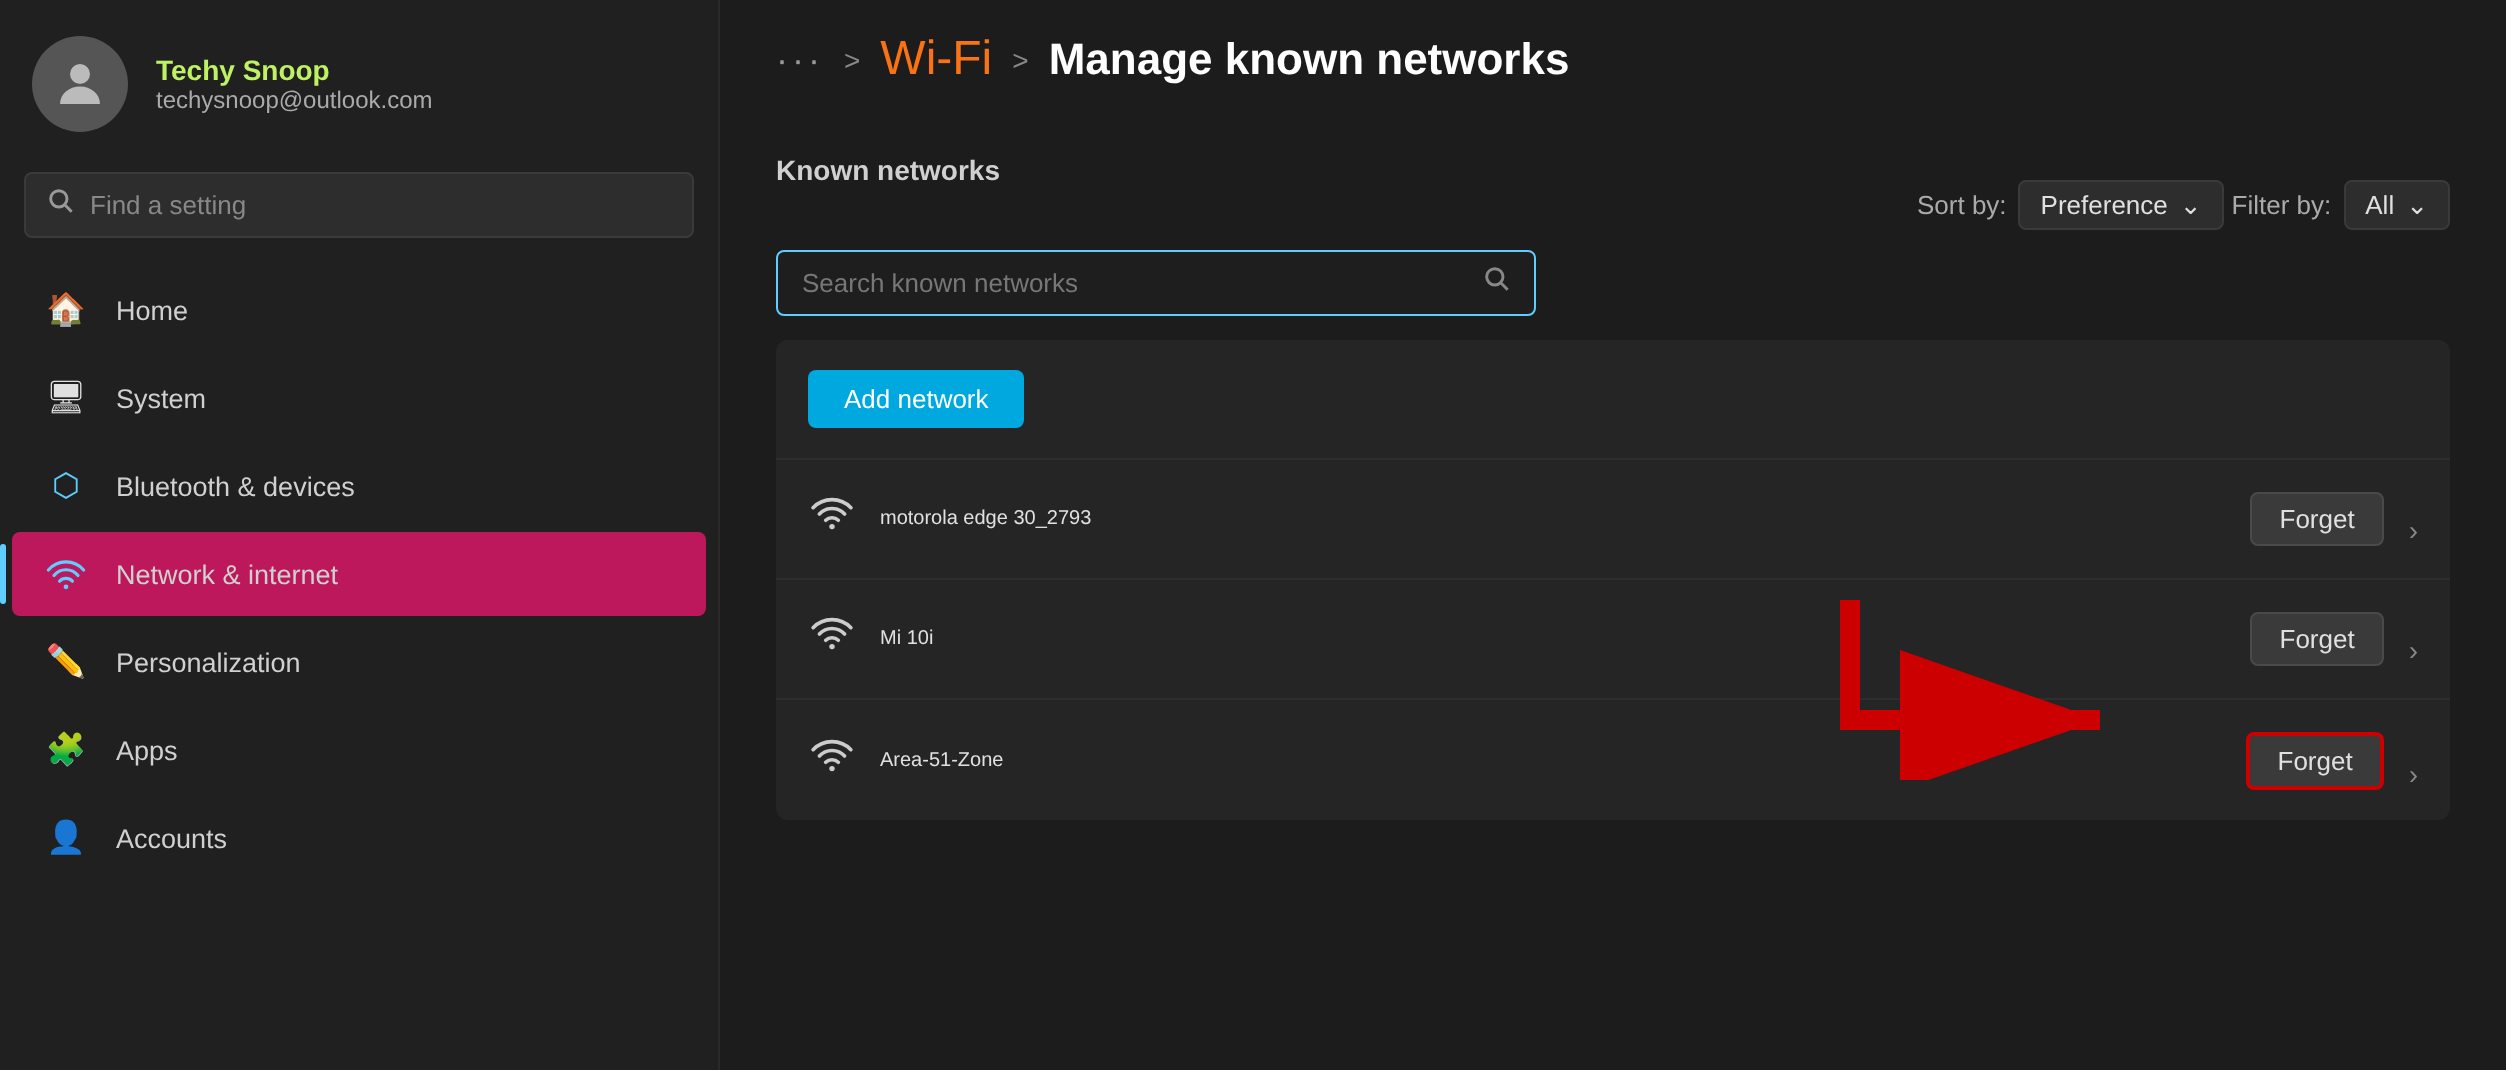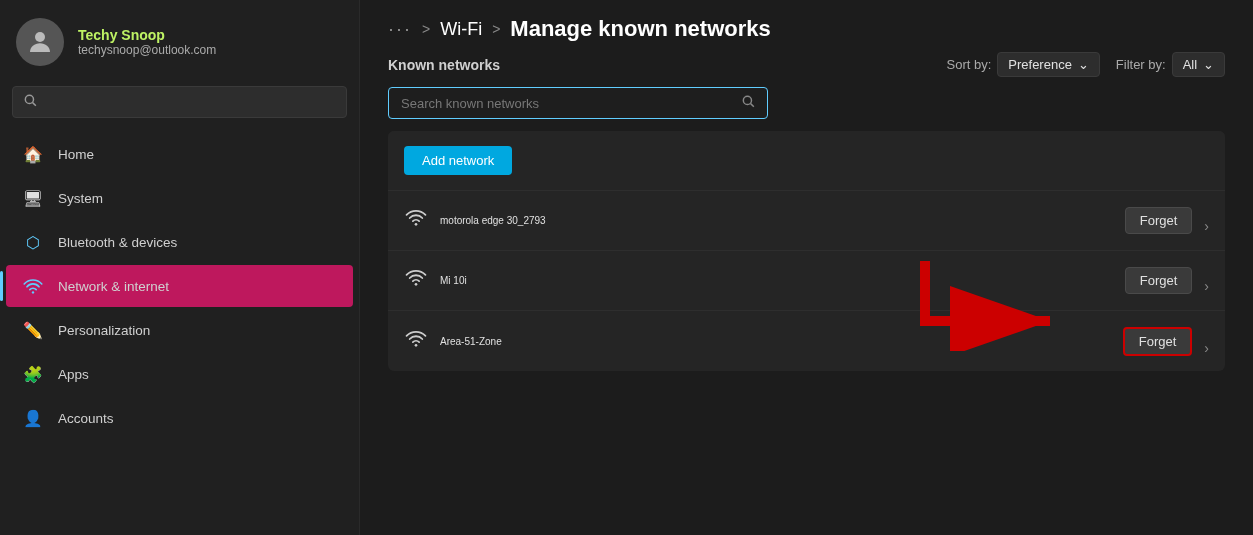--- a/index.html
+++ b/index.html
@@ -168,23 +168,23 @@
       letter-spacing: 2px;
     }
 
     .breadcrumb-sep {
       color: #888;
       font-size: 14px;
       margin: 0 2px;
     }
 
     .breadcrumb-wifi {
-      font-size: 18px;
+      font-size: 24px;
       font-weight: 400;
-      color: #ffffff;
+      color: #f97316;
     }
 
     .breadcrumb-title {
       font-size: 22px;
       font-weight: 600;
       color: #ffffff;
     }
 
     .content-area {
       padding: 0 28px 16px 28px;
@@ -201,21 +201,22 @@
 
     .known-networks-label {
       font-size: 14px;
       font-weight: 600;
       color: #d0d0d0;
     }
 
     .sort-filter-row {
       display: flex;
       align-items: center;
-      gap: 16px;
+      gap: 4px;
+      margin-top: 36px;
     }
 
     .sort-filter-item {
       display: flex;
       align-items: center;
       gap: 6px;
     }
 
     .sort-filter-label {
       font-size: 13px;
@@ -376,20 +377,21 @@
   </div>
 
   <div class="search-container">
     <div class="search-box">
       <span class="search-icon-svg">
         <svg width="14" height="14" viewBox="0 0 24 24" fill="none" stroke="#999" stroke-width="2.5">
           <circle cx="11" cy="11" r="7"></circle>
           <line x1="16.5" y1="16.5" x2="22" y2="22"></line>
         </svg>
       </span>
+      <input type="text" placeholder="Find a setting" style="">
     </div>
   </div>
 
   <nav class="nav-items">
     <div class="nav-item">
       <span class="nav-icon">🏠</span>
       <span class="nav-label">Home</span>
     </div>
     <div class="nav-item">
       <span class="nav-icon">🖥</span>

